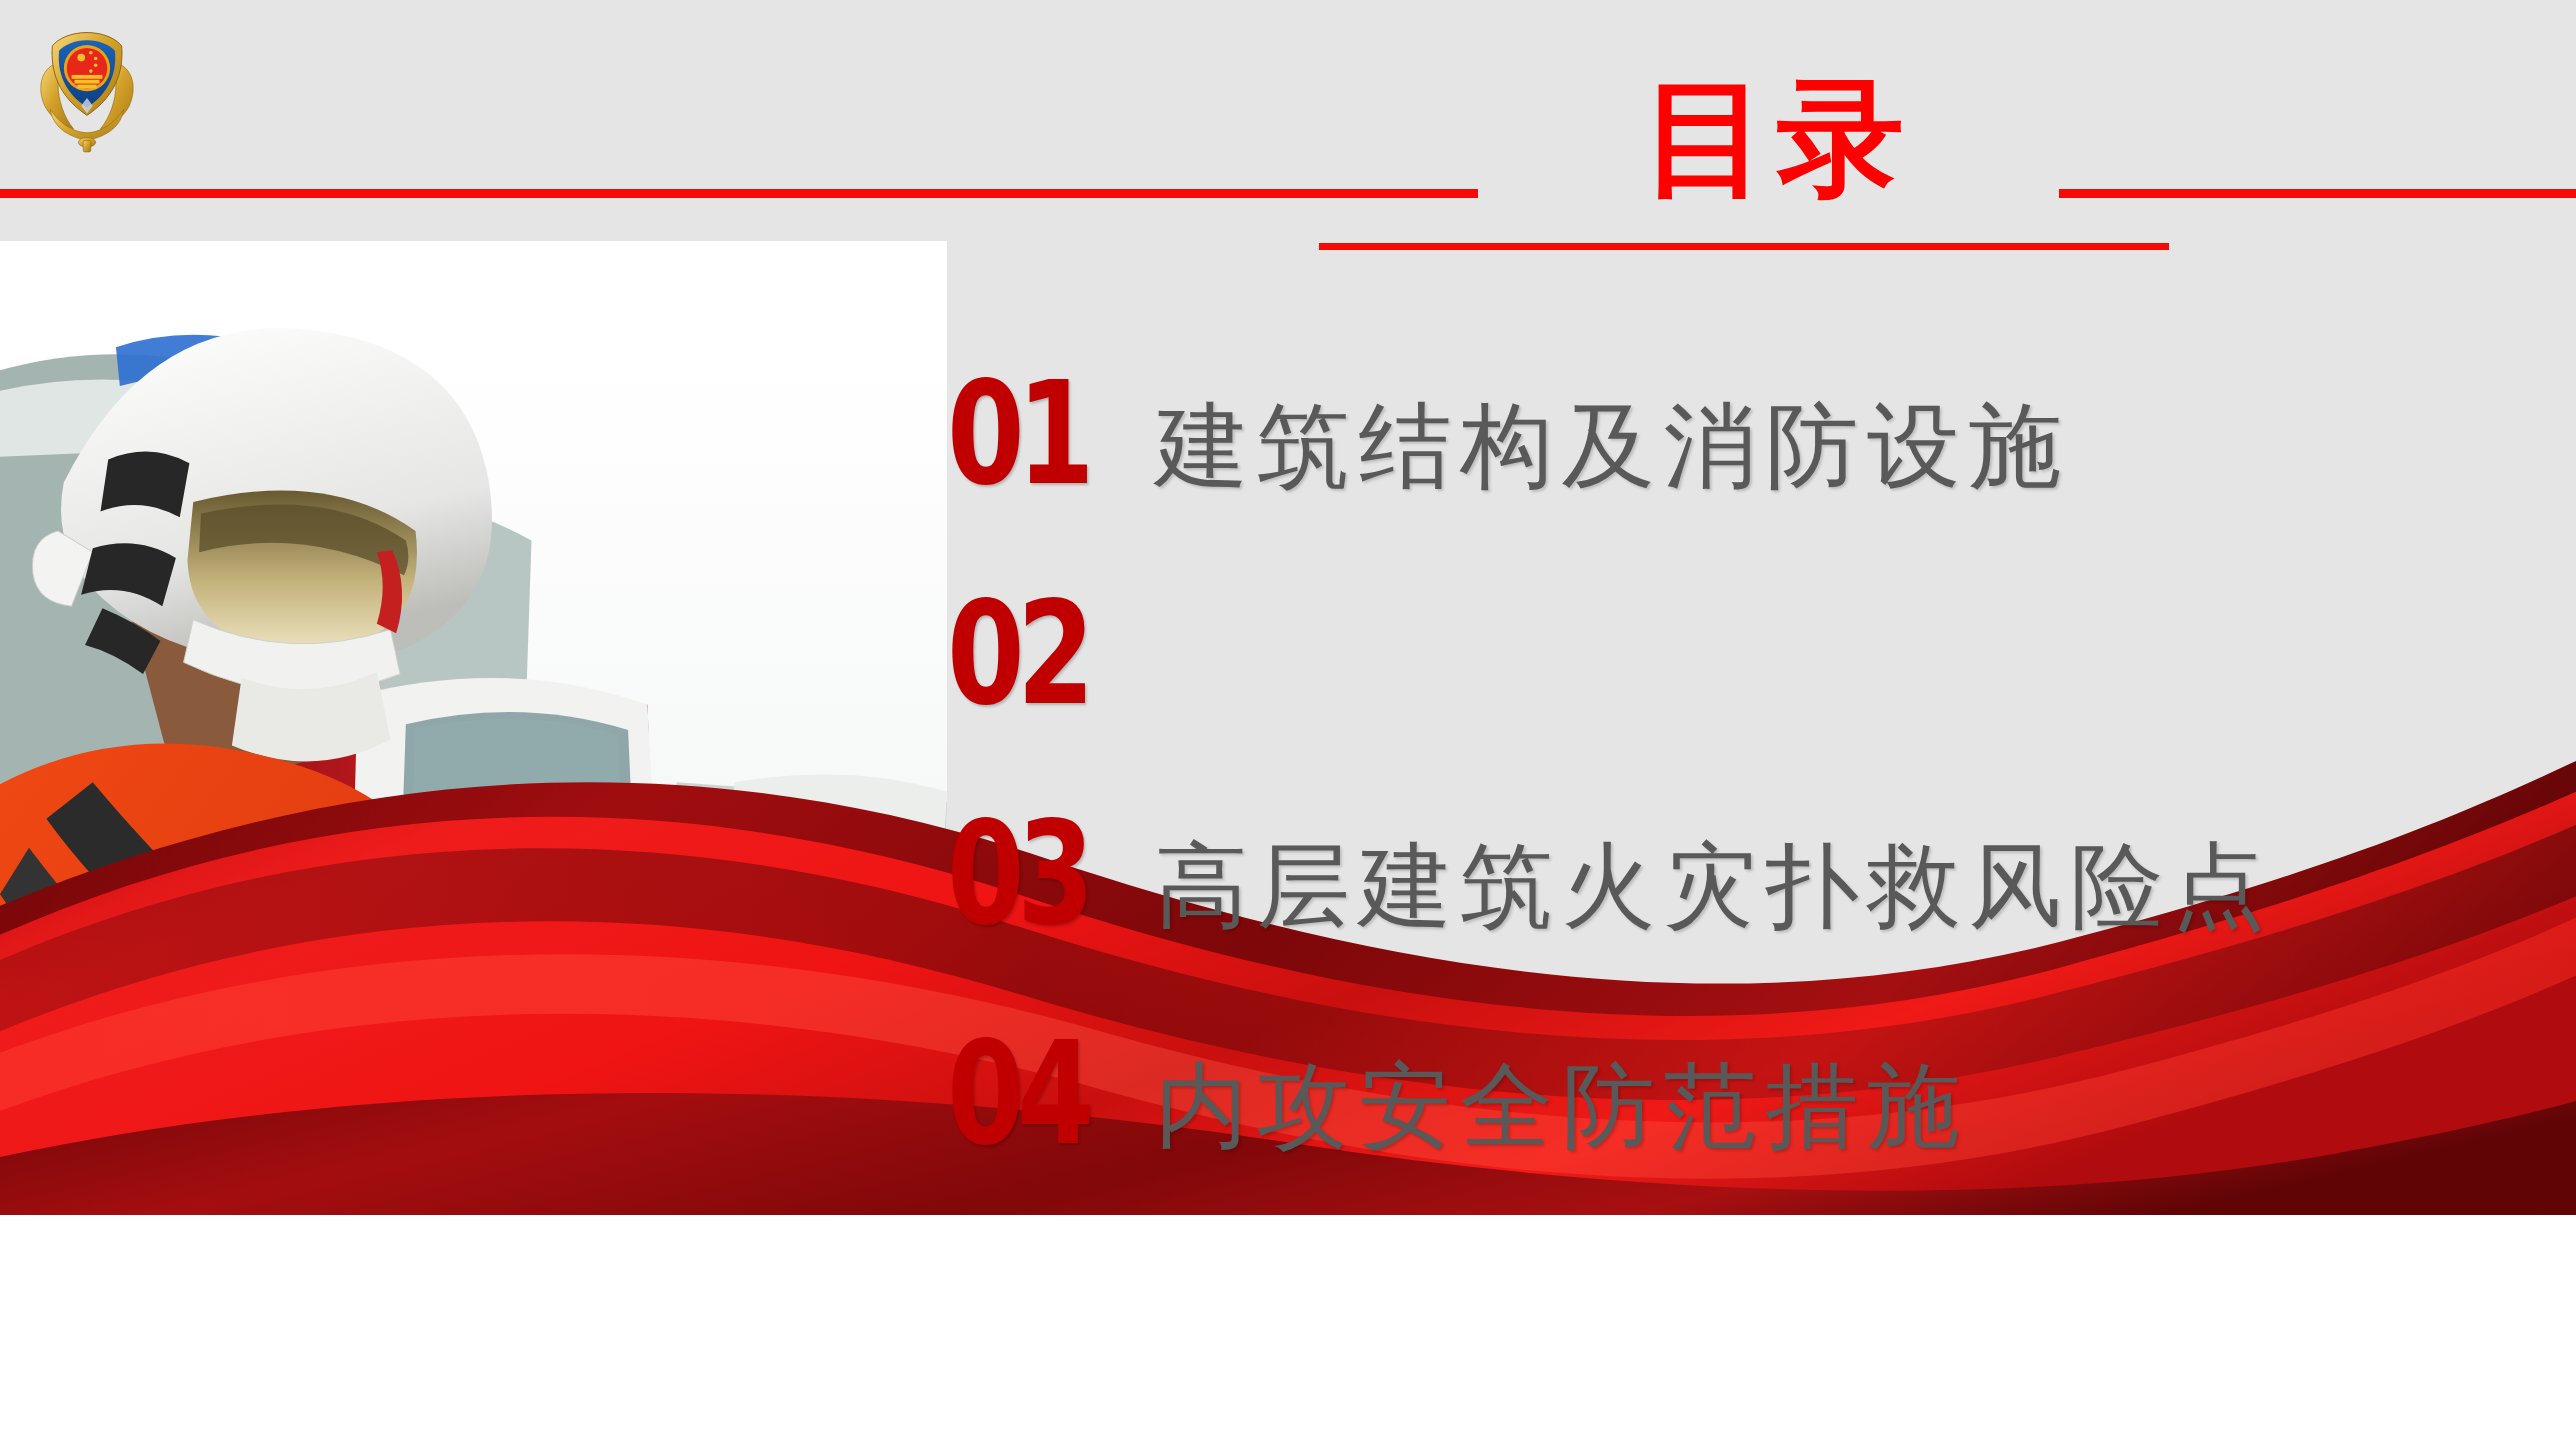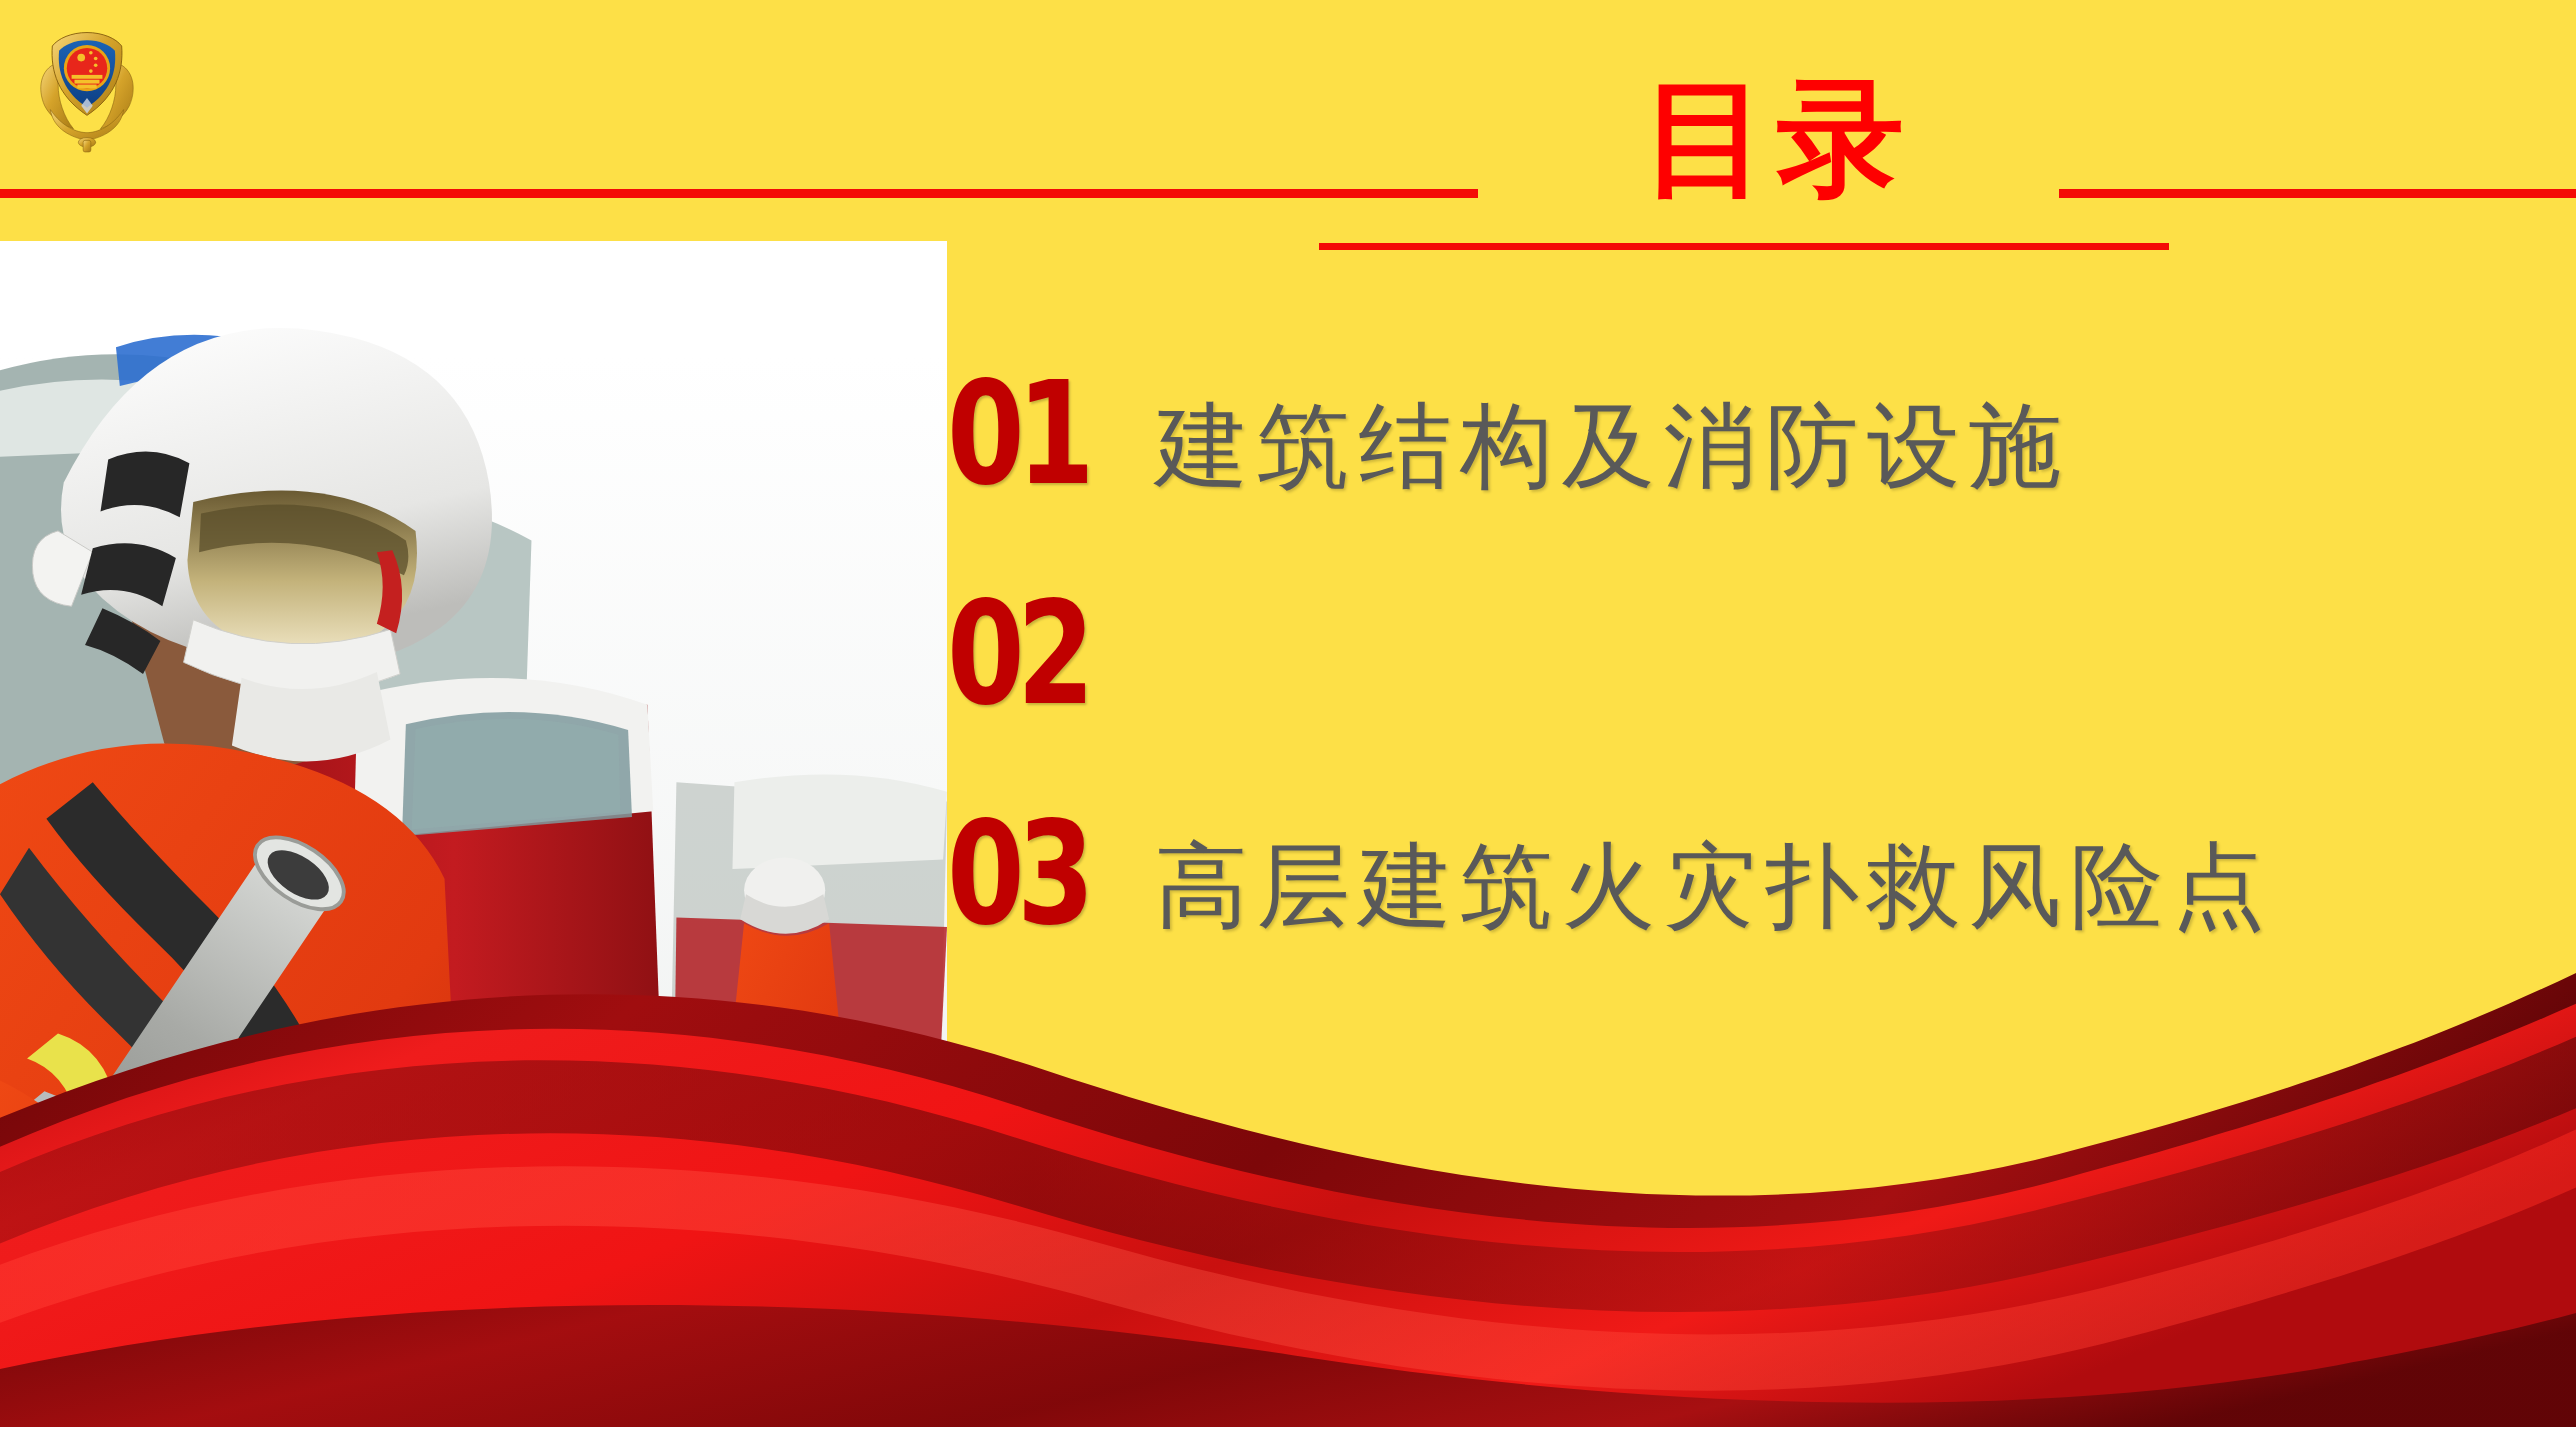--- a/index.html
+++ b/index.html
@@ -7,22 +7,22 @@
     padding: 0;
     background: #ffffff;
   }
   body {
     font-family: "Liberation Sans", "DejaVu Sans", sans-serif;
   }
 
   #slide {
     position: relative;
     width: 2576px;
-    height: 1427px;
-    background: #fde047;
+    height: 1215px;
+    background: #e5e5e5;
     overflow: hidden;
   }
 
   
   .emblem {
     position: absolute;
     left: 35px;
     top: 17.4px;
     width: 104px;
     height: 137px;
@@ -375,17 +375,21 @@
 
     <div class="toc-row">
       <span class="toc-num">02</span>
     </div>
 
     <div class="toc-row">
       <span class="toc-num">03</span>
       <span class="toc-label">高层建筑火灾扑救风险点</span>
     </div>
 
+    <div class="toc-row">
+      <span class="toc-num">04</span>
+      <span class="toc-label">内攻安全防范措施</span>
+    </div>
 
   </div>
 
 </div>
 
 
 </body></html>

